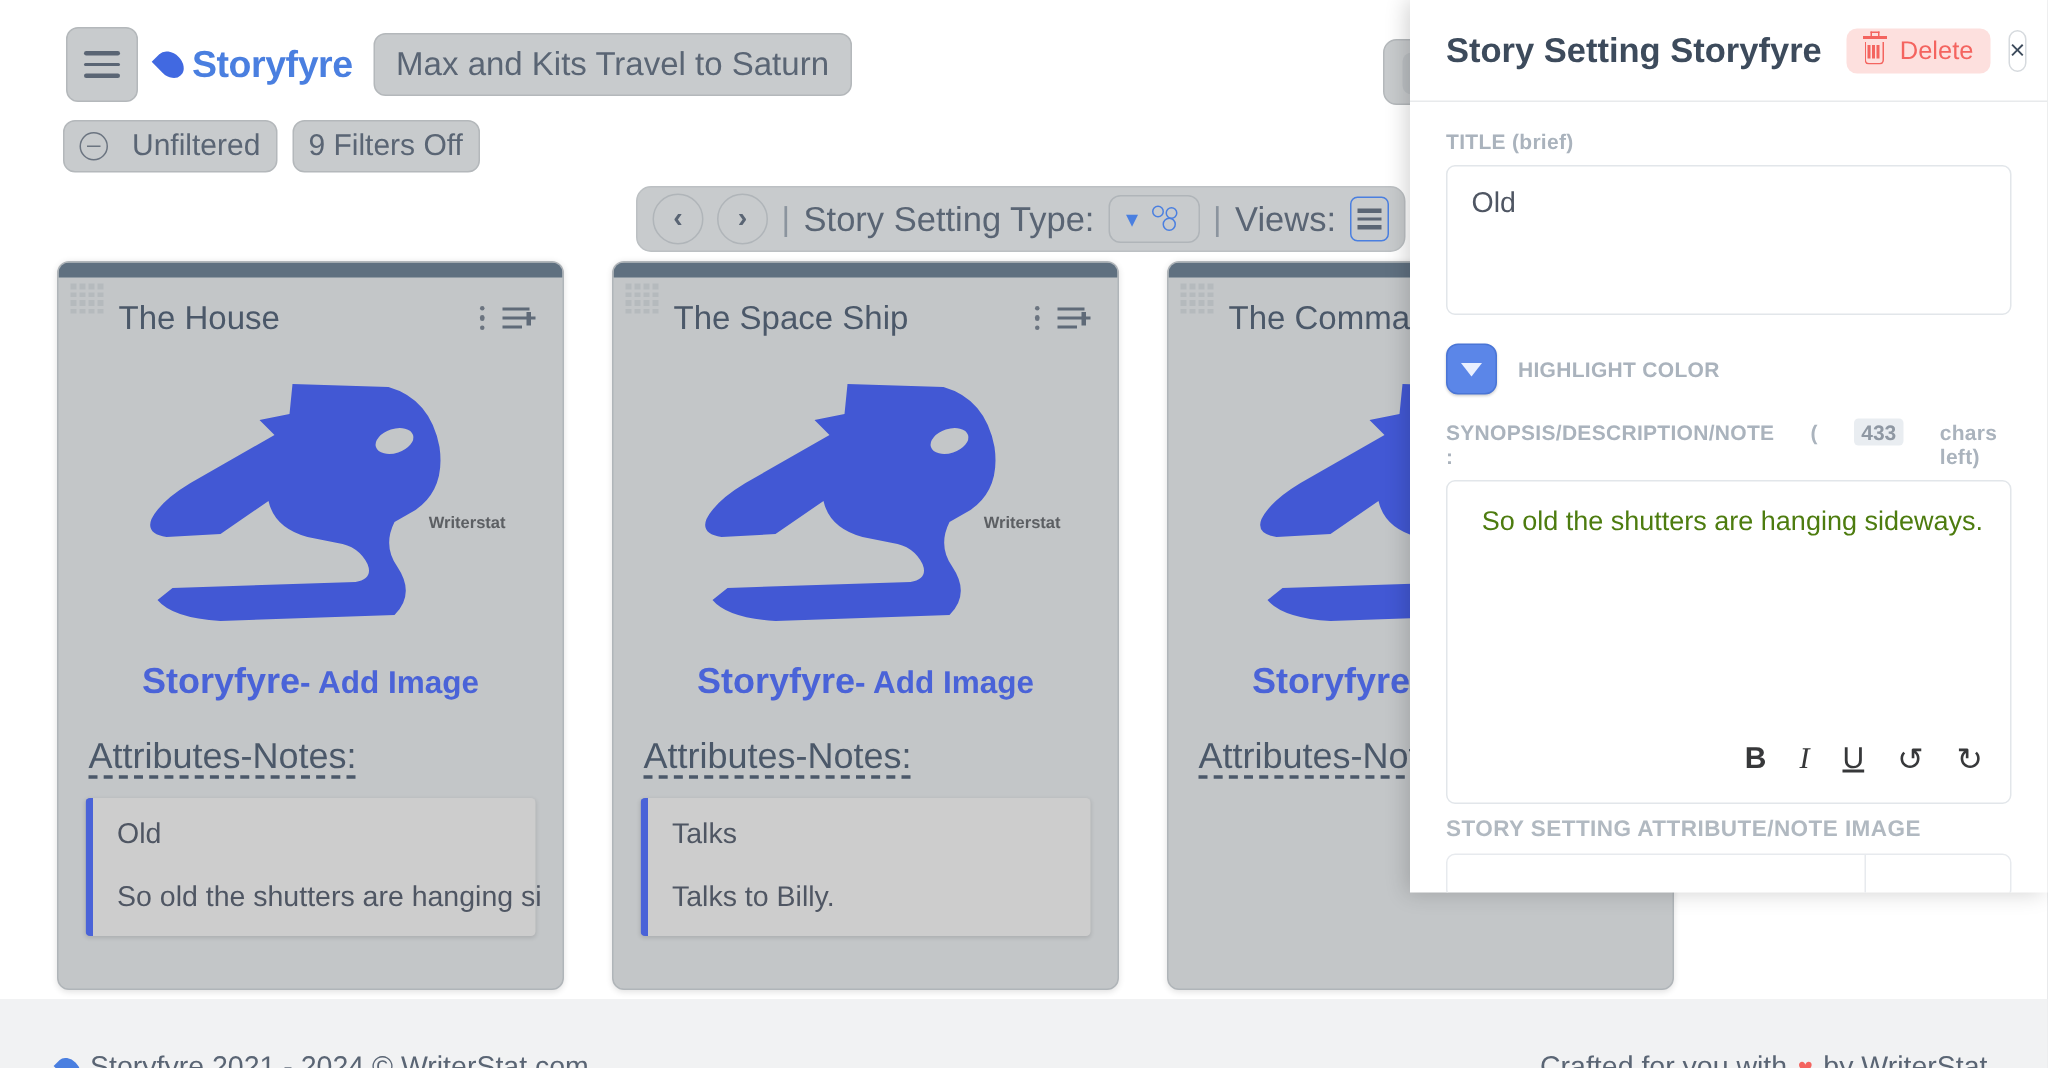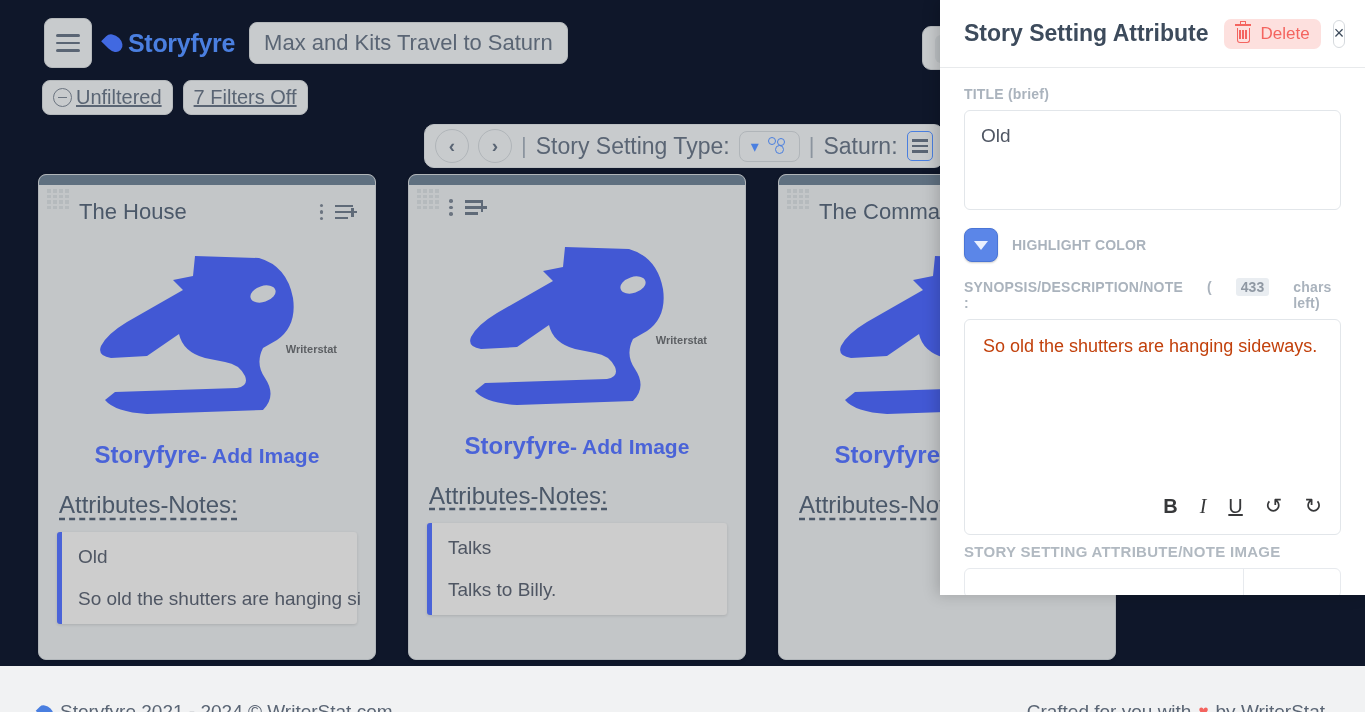--- a/index.html
+++ b/index.html
@@ -5,21 +5,21 @@
   * { box-sizing: border-box; margin: 0; padding: 0; }
   html, body {
     width: 1365px; height: 712px;
     overflow: hidden;
     font-family: "Liberation Sans", sans-serif;
     background: #c4c7c9;
   }
   
   #app {
     position: absolute; inset: 0;
-    background: #0f172a;
+    background: #ffffff;
   }
   
   .topbar {
     position: absolute; top: 0; left: 0; right: 0; height: 120px;
   }
   .tb-row1 {
     display: flex; align-items: center; gap: 14px;
     padding: 18px 0 0 44px;
   }
   .hamburger {
@@ -50,21 +50,21 @@
     background:#bcc0c3; border-radius:6px;
   }
   .tb-row2 {
     display: flex; align-items: center; gap: 10px;
     padding: 12px 0 0 42px;
   }
   .chip {
     font-size: 20px; color: #5a6574; padding: 5px 10px; border-radius: 8px;
     background: #c8cbcd;
   }
-  .chip.bordered { border: 1px solid #b4b8bb; display:flex; align-items:center; gap:4px;text-decoration:underline;}
+  .chip.bordered { border: 1px solid #b4b8bb; display:flex; align-items:center; gap:16px;}
   .filter-funnel { width: 19px; height:19px; border:1.6px solid #6b7480; border-radius:50%;
      display:flex; align-items:center; justify-content:center;}
   .filter-funnel i{display:block;width:9px;height:1.6px;background:#6b7480;box-shadow:0 3px 0 -1px #6b7480;}
   
   .navrow {
     position: absolute; top: 124px; left: 424px;
     display: flex; align-items: center; gap: 9px;
     background: #c8cbcd; border: 1px solid #bcc0c3; border-radius: 10px;
     padding: 4px 10px;
   }
@@ -179,21 +179,21 @@
     border:1px solid #4a75d6; display:flex;align-items:center;justify-content:center;
     box-shadow:0 1px 2px rgba(0,0,0,.2);
   }
   .hl-swatch i{
     width:0;height:0;border-left:7px solid transparent;border-right:7px solid transparent;
     border-top:9px solid #eaf0ff; display:block;
   }
   .syn-row{ margin-top:16px; display:flex; align-items:baseline; gap:24px; flex-wrap:nowrap;}
   .chars-badge{ background:#e9edf1; color:#8f98a3; border-radius:3px; padding:1px 5px; font-size:14px; font-weight:bold;}
   .editor-wrap{ position:relative; margin-top:8px; border:1px solid #e2e6ea; border-radius:6px; height:216px; background:#fff;}
-  .editor-text{ padding:16px 18px; font-size:18px; color:#c2410c; }
+  .editor-text{ padding:16px 18px; font-size:18px; color:#4d7c0f;text-align:right; }
   .editor-tools{ position:absolute; right:18px; bottom:16px; display:flex; align-items:center; gap:22px; color:#37383a;}
   .tool{ font-size:20px; }
   .tool.b{font-weight:bold;}
   .tool.i{font-style:italic; font-family:"Liberation Serif", serif;}
   .tool.u{text-decoration:underline;}
   .arrowbtn{ font-size:21px; }
   .img-label{ margin-top:8px; font-size:15px; color:#b1b9c1; font-weight:bold; letter-spacing:.3px;}
   .file-peek{ margin-top:8px; height:30px; border:1px solid #e7eaee; border-radius:6px;
     display:flex; }
   .file-peek .a{flex:1; border-right:1px solid #e7eaee;}
@@ -219,40 +219,40 @@
     </div>
     <div class="search-peek"></div>
     <div class="tb-row2">
       <div class="chip bordered">
         <span class="filter-funnel">
             <i></i>
           </span>
         <span>Unfiltered</span>
       </div>
       <div class="chip bordered">
-        <span>7 Filters Off</span>
+        <span>9 Filters Off</span>
       </div>
     </div>
   </div>
 
   <div class="navrow">
     <div class="circbtn">‹</div>
     <div class="circbtn">›</div>
     <span class="sep">|</span>
     <span class="lbl">Story Setting Type:</span>
     <div class="type-select">
       <span class="caret">▾</span>
       <span class="nodes-icon">
           <span></span>
           <span></span>
           <span></span>
         </span>
     </div>
     <span class="sep">|</span>
-    <span class="lbl">Saturn:</span>
+    <span class="lbl">Views:</span>
     <div class="views-icon">
         <i></i>
         <i></i>
         <i></i>
       </div>
   </div>
 
   <div class="cards">
 
     <div class="card">
@@ -323,20 +323,21 @@
           <i></i>
           <i></i>
           <i></i>
           <i></i>
           <i></i>
           <i></i>
           <i></i>
           <i></i>
       </div>
       <div class="card-head">
+        <span class="card-title">The Space Ship</span>
         <span class="card-head-icons">
           <span class="dots3">
               <i></i>
               <i></i>
               <i></i>
             </span>
           <span class="listplus">
             <i></i>
               <i></i>
               <i></i>
@@ -422,21 +423,21 @@
     <div class="foot-right">
       <span>Crafted for you with</span>
       <span class="heart">♥</span>
       <span>by WriterStat</span>
     </div>
   </div>
 </div>
 
 <div id="panel">
   <div class="p-head">
-    <span class="p-title">Story Setting Attribute</span>
+    <span class="p-title">Story Setting Storyfyre</span>
     <span class="del-btn">
       <span class="trash">
         <span class="hdl"></span>
           <span class="lid"></span>
           <span class="bod"></span>
       </span>
       <span class="del-txt">Delete</span>
     </span>
     <span class="close-btn">×</span>
   </div>

